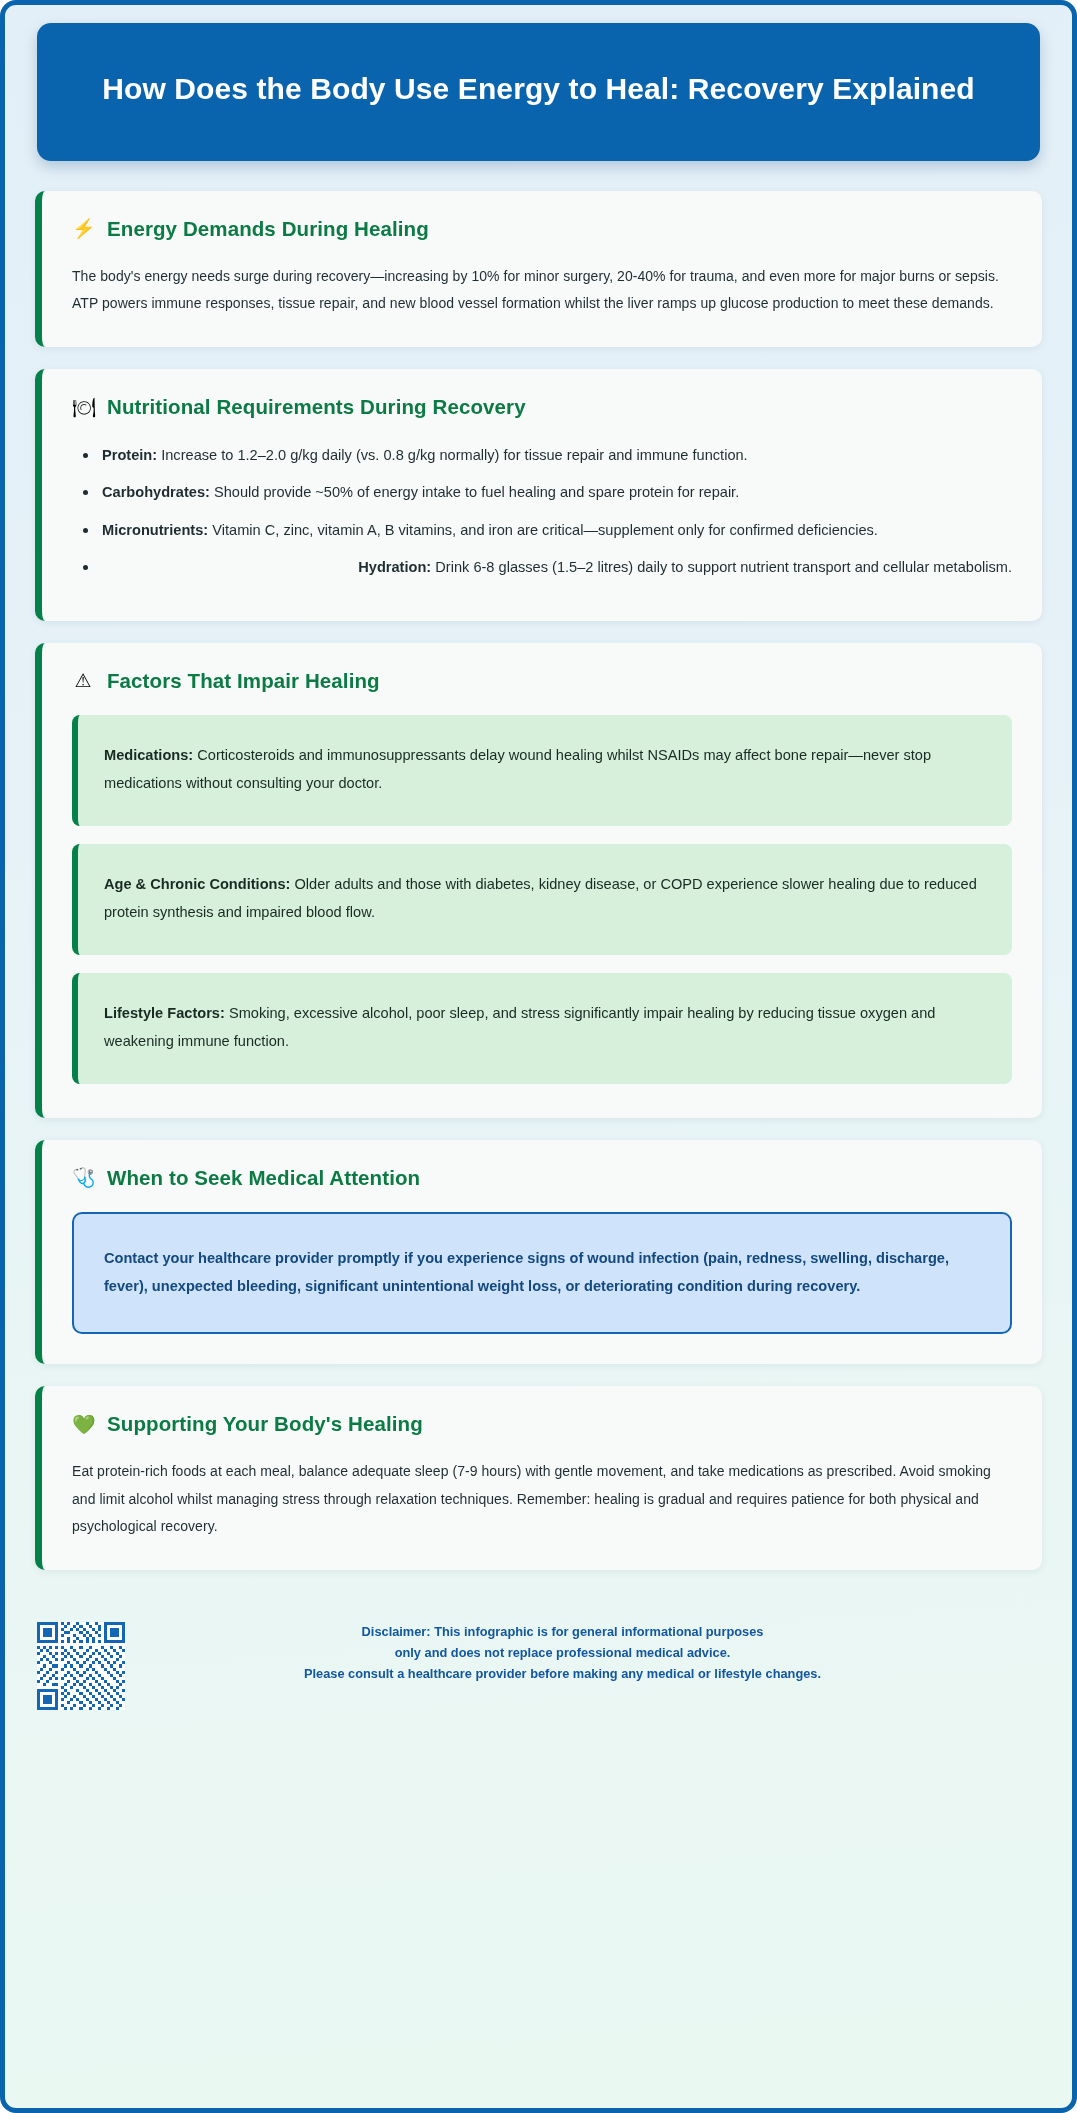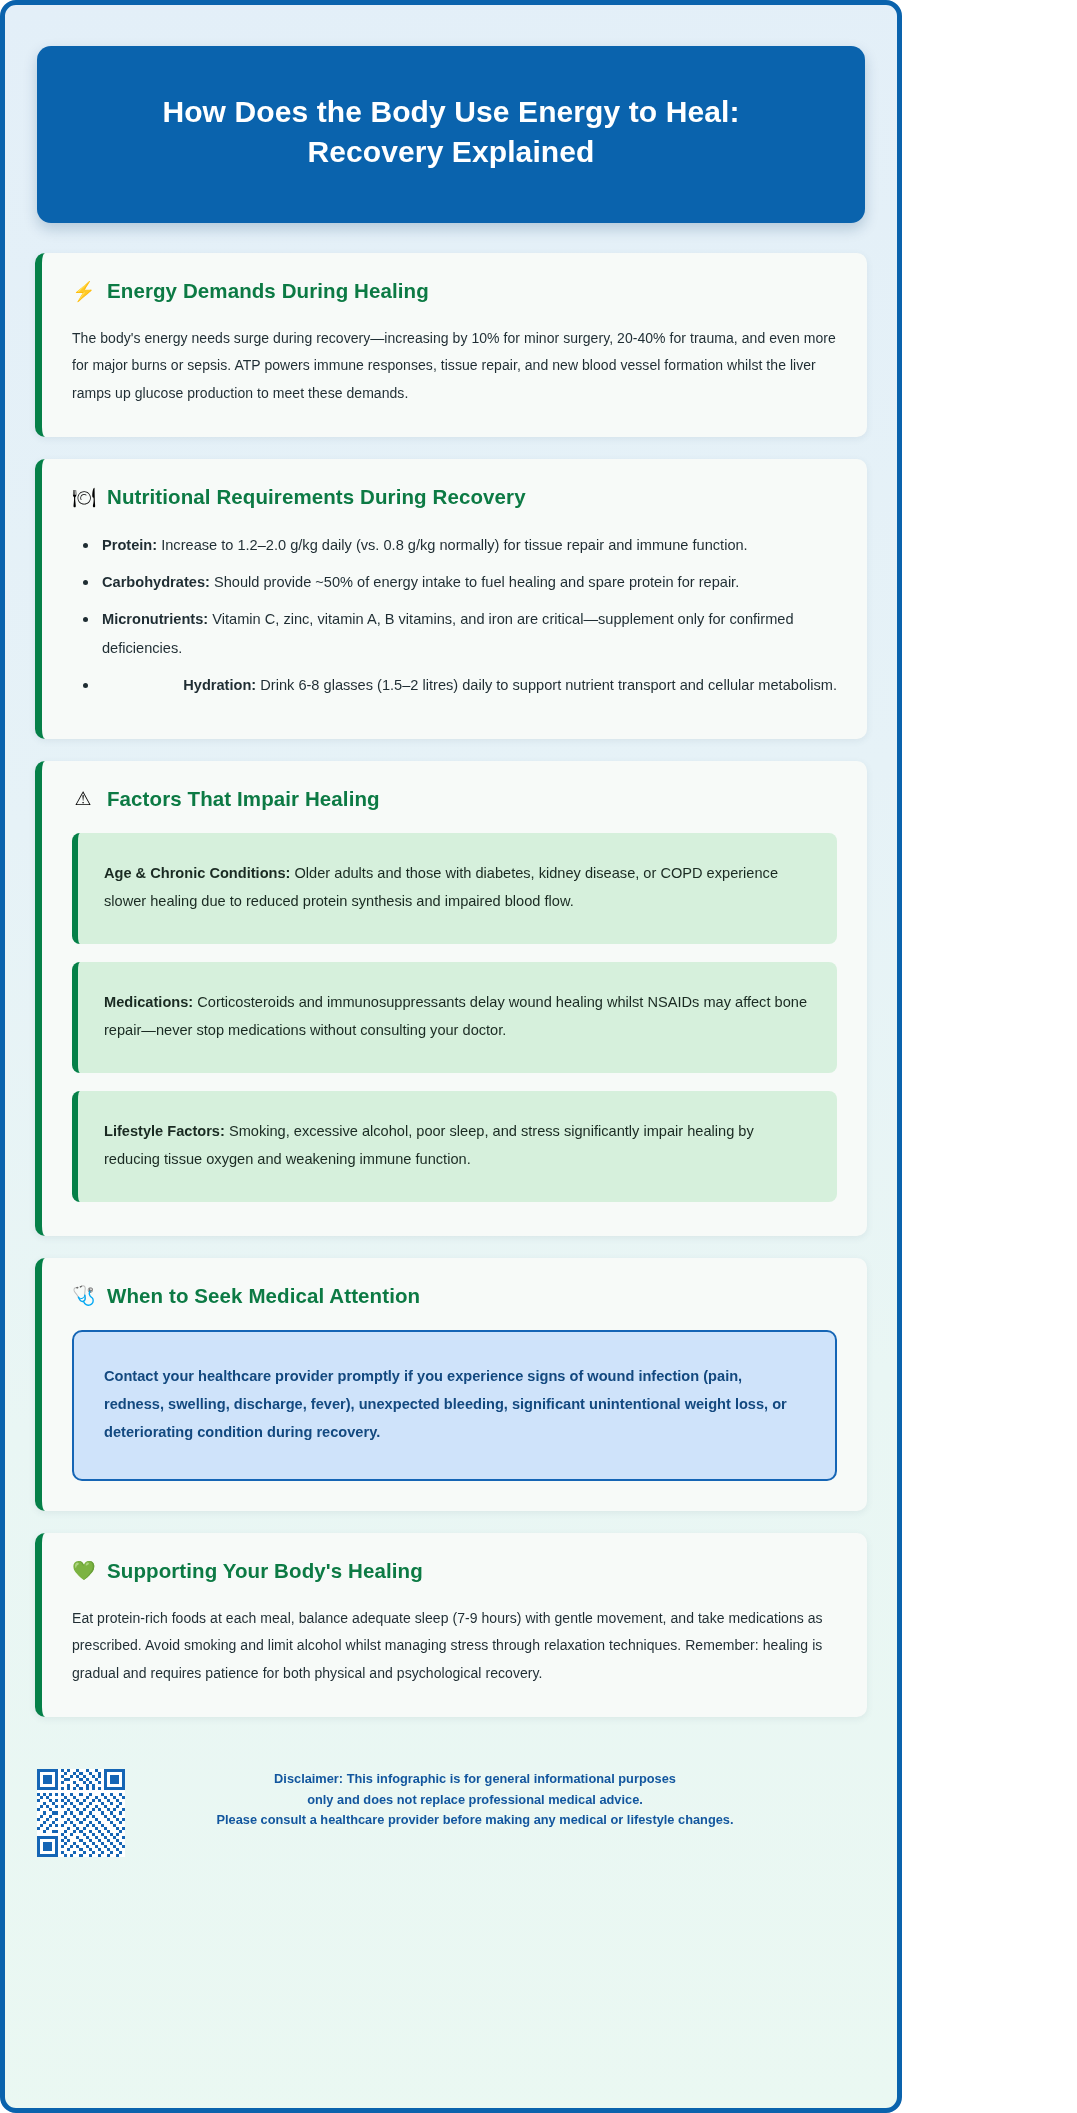--- a/index.html
+++ b/index.html
@@ -9,26 +9,26 @@
     background: #ffffff;
   }
 
   body {
     font-family: "Liberation Sans", sans-serif;
     -webkit-font-smoothing: antialiased;
   }
 
   #page {
     position: relative;
-    width: 902px;
+    width: 1077px;
     min-height: 2113px;
     background: linear-gradient(176deg, #e3eff8 0%, #e6f2f7 38%, #e9f6f4 66%, #eaf8f2 100%);
     border: 5px solid #0a63ad;
     border-radius: 16px;
-    padding: 39px 30px 0 30px;
+    padding: 16px 30px 0 30px;
   }
 
   
   .header {
     background: #0a63ad;
     border-radius: 14px;
     padding: 46px 60px 52px 60px;
     margin: 2px 2px 30px 2px;
     box-shadow: 0 6px 14px rgba(10, 60, 110, 0.22);
   }
@@ -198,25 +198,25 @@
     </ul>
   </div>
 
   <div class="card">
     <div class="card-head">
       <span class="card-icon">⚠</span>
       <span class="card-title">Factors That Impair Healing</span>
     </div>
 
     <div class="subcard">
+      <p><b>Medications:</b><span> Corticosteroids and immunosuppressants delay wound healing whilst NSAIDs may affect bone repair—never stop medications without consulting your doctor.</span></p>
+    </div>
+
+    <div class="subcard">
       <p><b>Age &amp; Chronic Conditions:</b><span> Older adults and those with diabetes, kidney disease, or COPD experience slower healing due to reduced protein synthesis and impaired blood flow.</span></p>
-    </div>
-
-    <div class="subcard">
-      <p><b>Medications:</b><span> Corticosteroids and immunosuppressants delay wound healing whilst NSAIDs may affect bone repair—never stop medications without consulting your doctor.</span></p>
     </div>
 
     <div class="subcard">
       <p><b>Lifestyle Factors:</b><span> Smoking, excessive alcohol, poor sleep, and stress significantly impair healing by reducing tissue oxygen and weakening immune function.</span></p>
     </div>
   </div>
 
   <div class="card">
     <div class="card-head">
       <span class="card-icon">🩺</span>

